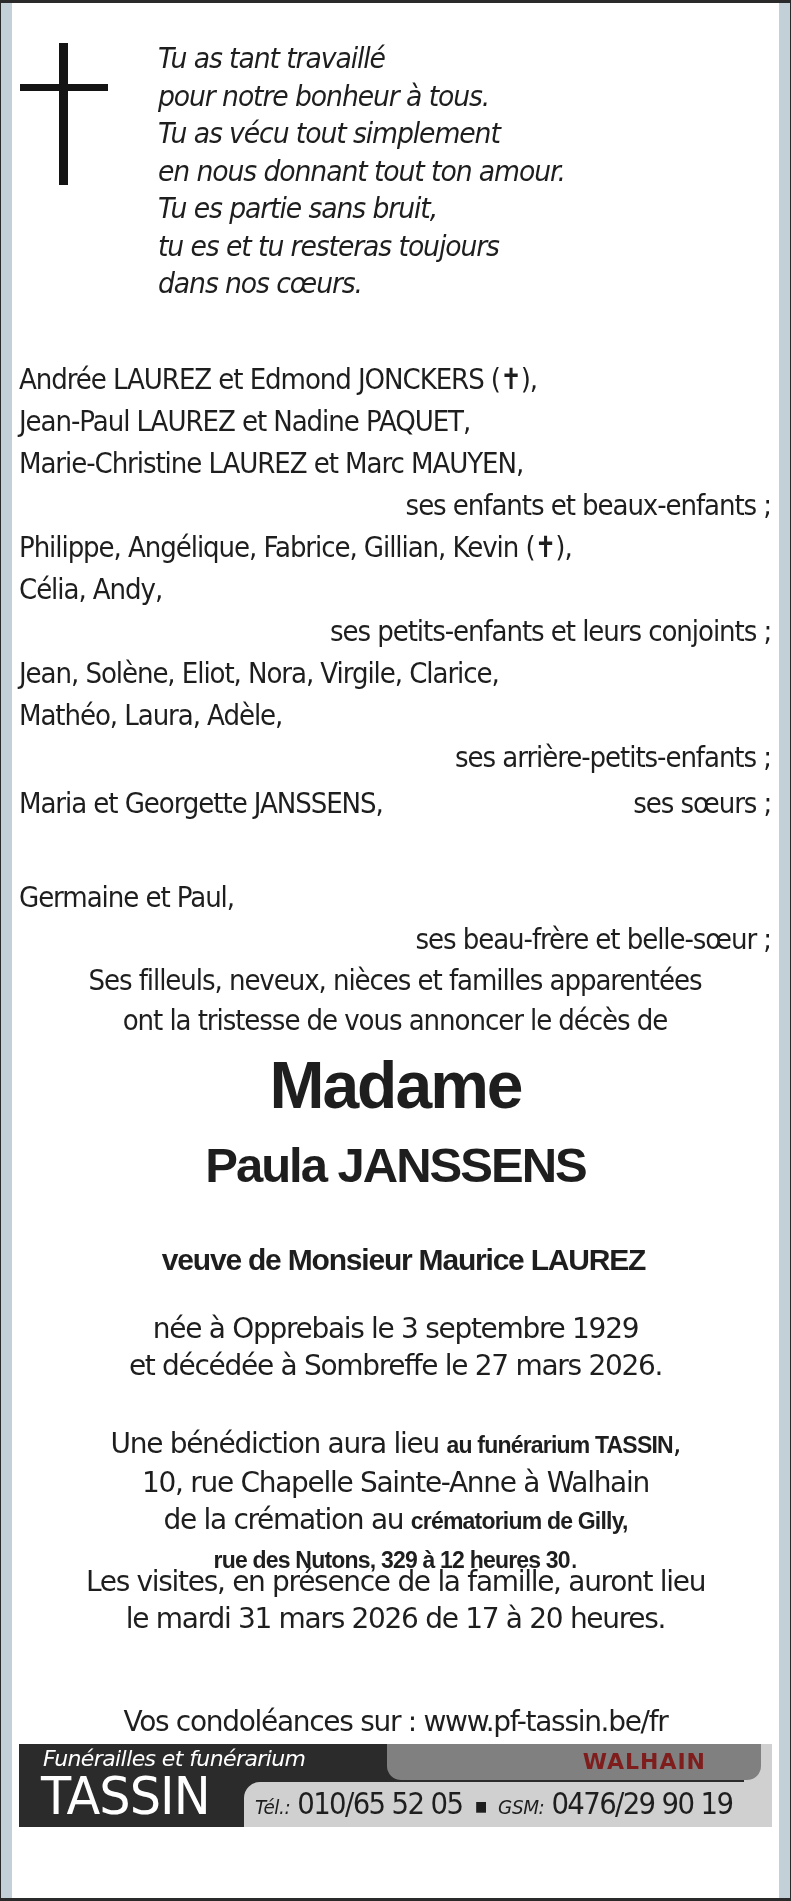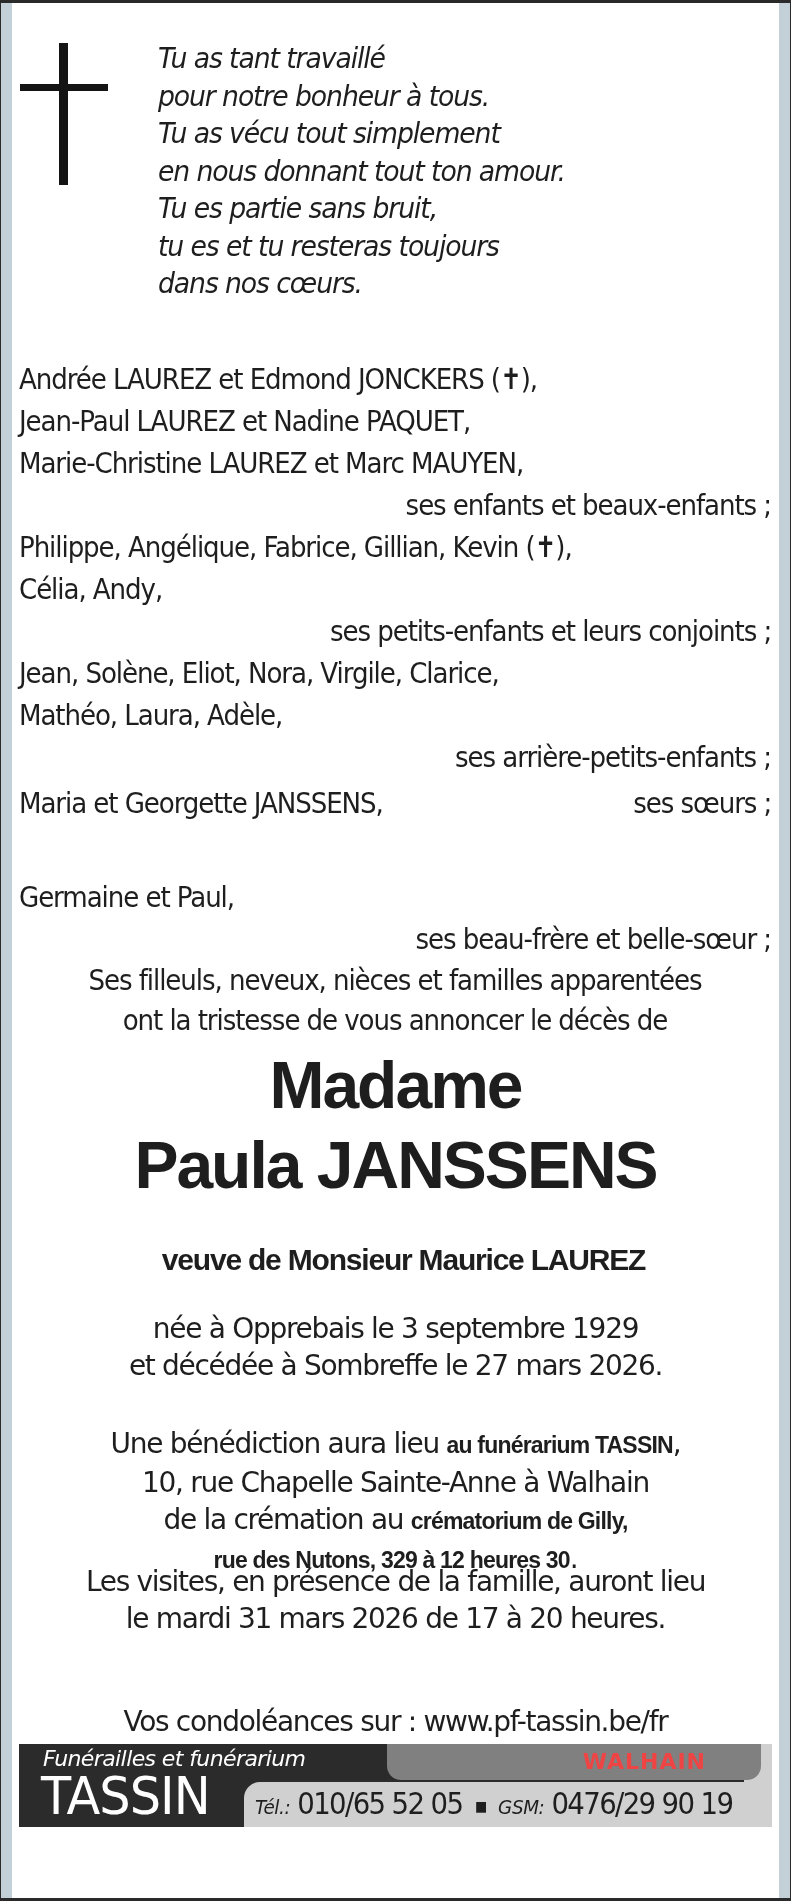--- a/index.html
+++ b/index.html
@@ -25,21 +25,21 @@
             font-size: 29px; letter-spacing: -1.2px; white-space: nowrap; }
   .family .row { position: relative; height: 42px; line-height: 42px; }
   .family .left { position: absolute; left: 0; transform: scaleX(0.9); transform-origin: left center; }
   .family .right { position: absolute; right: 0; transform: scaleX(0.9); transform-origin: right center; }
   .family .center { text-align: center; transform: scaleX(0.9); transform-origin: center center; }
 
   .name-block { position: absolute; left: 0; width: 791px; text-align: center; }
   .madame { top: 1045px; font-family: "Liberation Sans", sans-serif; font-weight: bold;
             font-size: 66px; line-height: 80px; letter-spacing: -2px; }
   .fullname { top: 1125px; font-family: "Liberation Sans", sans-serif; font-weight: bold;
-              font-size: 66px; line-height: 80px; letter-spacing: -2px; }
+              font-size: 49px; line-height: 80px; letter-spacing: -2px; }
   .widow { top: 1240px; font-family: "Liberation Sans", sans-serif; font-weight: bold;
            font-size: 30px; line-height: 40px; letter-spacing: -1.2px; margin-left: 8px; }
   .centered-text { position: absolute; left: 0; width: 791px; text-align: center;
                    font-family: "DejaVu Sans", sans-serif; font-size: 28px; letter-spacing: -1.3px; }
   .centered-text div { line-height: 37px; white-space: nowrap; }
   .centered-text b { font-family: "Liberation Sans", sans-serif; font-weight: bold; letter-spacing: -0.8px; font-size: 23px; }
 
   .ref { position: absolute; right: 27px; top: 1757px; font-size: 20px; letter-spacing: -0.5px;
          font-family: "DejaVu Sans", sans-serif; }
 
@@ -48,21 +48,21 @@
   .banner .light-right { position: absolute; left: 725px; top: 0; width: 28px; height: 83px; background: #d0d0d0; }
   .banner .light-bottom { position: absolute; left: 225px; top: 38px; width: 528px; height: 45px;
                           background: #d0d0d0; border-top-left-radius: 16px; border-bottom-right-radius: 12px; }
   .banner .grey-top2 { position: absolute; left: 368px; top: 0; width: 374px; height: 36px;
                        background: #808080; border-bottom-left-radius: 14px; border-bottom-right-radius: 14px; }
   .banner .tagline { position: absolute; left: 24px; top: 2px; color: #ffffff; font-style: italic;
                      font-family: "DejaVu Sans", sans-serif; font-size: 22px; letter-spacing: -0.6px; white-space: nowrap; }
   .banner .brand { position: absolute; left: 22px; top: 22px; color: #ffffff;
                    font-family: "DejaVu Sans", sans-serif; font-size: 52px; line-height: 60px;
                    letter-spacing: -1px; transform: scaleX(0.95); transform-origin: left top; }
-  .banner .city { position: absolute; right: 66px; top: 5px; color: #ef4444; font-weight: bold;
+  .banner .city { position: absolute; right: 66px; top: 5px; color: #7f1d1d; font-weight: bold;
                   font-family: "DejaVu Sans", sans-serif; font-size: 22px; letter-spacing: 1px; }
   .banner .phones { position: absolute; left: 236px; top: 42px; color: #1e1e1e; white-space: nowrap;
                     font-family: "DejaVu Sans", sans-serif; font-size: 30px; letter-spacing: -1.8px;
                     transform: scaleX(0.92); transform-origin: left top; }
   .banner .phones .lbl { font-style: italic; font-size: 20px; letter-spacing: -0.5px; }
   .banner .phones .sep { font-size: 14px; vertical-align: middle; padding: 0 6px; }
 </style>
 </head>
 <body>
 

